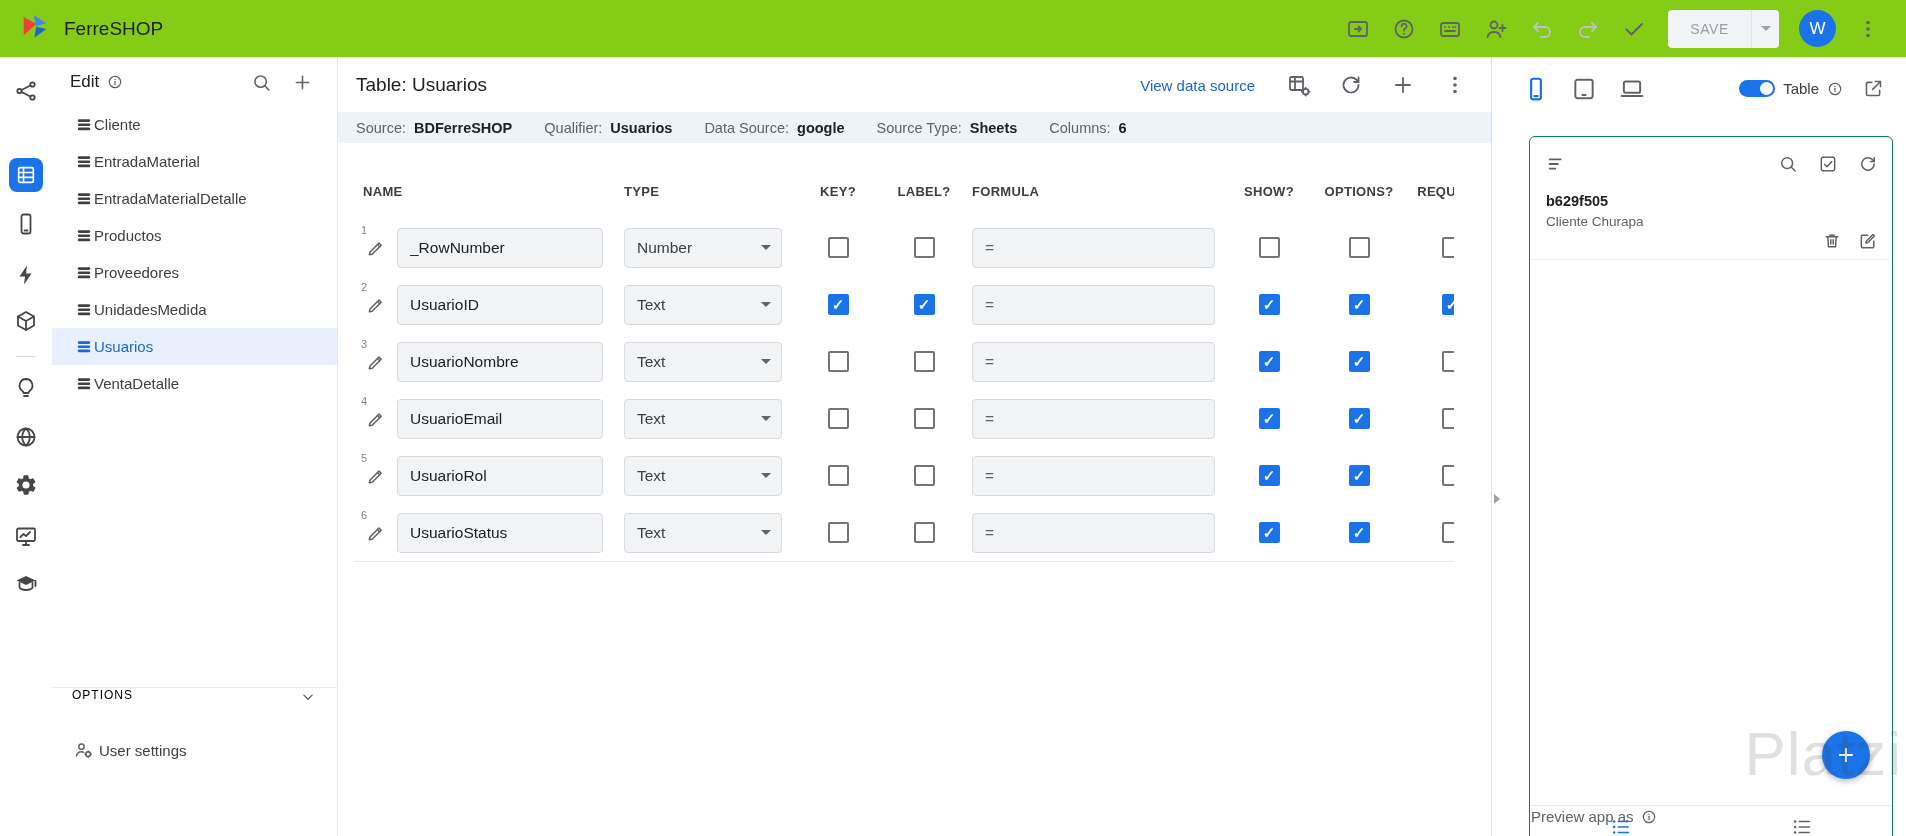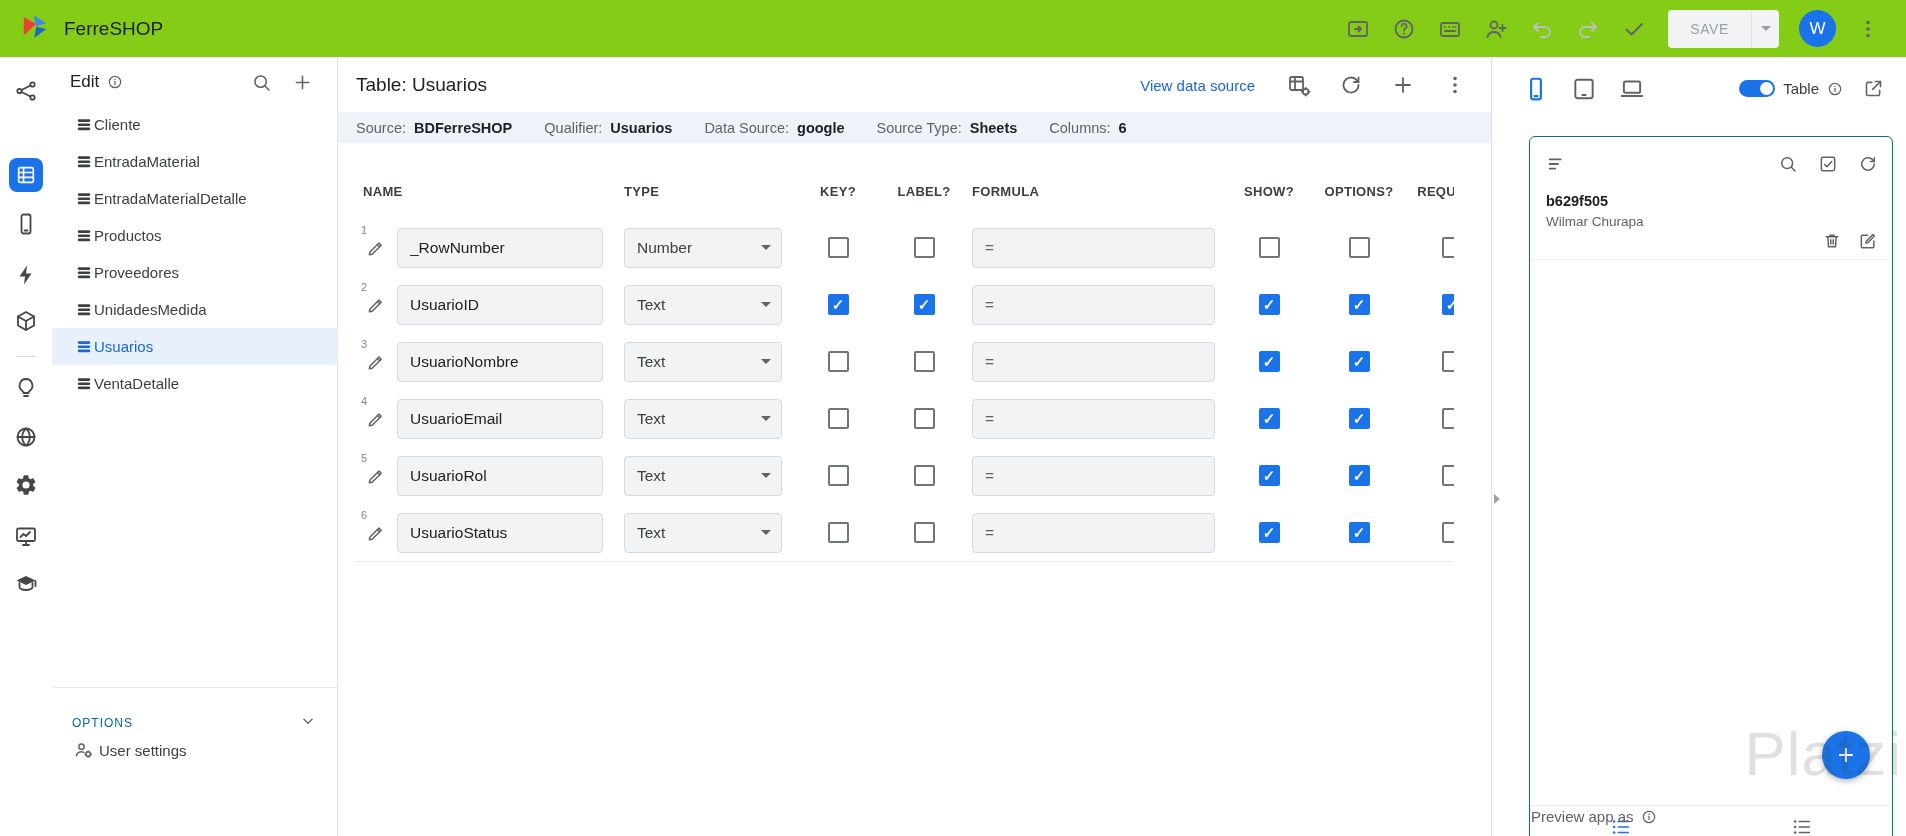--- a/index.html
+++ b/index.html
@@ -41,22 +41,22 @@
   .sidebar-header { height:48px; display:flex; align-items:center; padding:0 18px; gap:8px; }
   .sidebar-title { font-size:17px; font-weight:500; color:#202124; }
   .mini-icon { color:#5f6368; display:flex; }
   .sb-spacer { flex:1; }
   .table-list { list-style:none; }
   .tbl-item { height:37px; display:flex; align-items:center; gap:2px; padding-left:24px;
     font-size:15px; color:#3c4043; }
   .tbl-item.selected { background:#e8f0fe; color:#1967d2; }
   .tbl-icon { display:flex; color:inherit; }
   .sidebar-bottom { position:absolute; top:629px; left:0; right:0; border-top:1px solid #e8eaed; }
-  .options-row { height:42px; display:flex; align-items:flex-end; justify-content:space-between;
-    padding:0 20px; font-size:12px; font-weight:500; letter-spacing:1px; color:#0369a1;gap:46px; }
+  .options-row { height:42px; display:flex; align-items:flex-start; justify-content:space-between;
+    padding:0 20px; font-size:12px; font-weight:500; letter-spacing:1px; color:#000000;gap:46px; }
   .user-settings { height:40px; display:flex; align-items:center; gap:5px; padding:0 22px;
     font-size:15px; color:#3c4043; }
 
   
   .main { position:absolute; top:58px; left:338px; width:1154px; bottom:0; background:#fff;
     border-right:1px solid #e0e0e0; overflow:hidden; }
   .main-header { height:54px; display:flex; align-items:center; padding:0 18px; }
   .main-title { font-size:19px; font-weight:500; color:#202124; }
   .main-actions { margin-left:auto; display:flex; align-items:center; gap:16px; }
   .text-btn { color:#1967d2; font-size:15px; font-weight:500; padding:6px 10px; border-radius:4px; }
@@ -766,21 +766,21 @@
       </span>
       <span class="mini-icon" data-interactable="true">
         <svg class="svgi" width="20" height="20" viewBox="0 0 24 24">
             <path d="M19.5 12a7.5 7.5 0 1 1-2.2-5.3L19.5 9"></path>
             <path d="M19.5 4.5V9H15"></path>
           </svg>
       </span>
     </div>
     <div class="record" data-interactable="true">
       <div class="record-title" data-interactable="false">b629f505</div>
-      <div class="record-subtitle" data-interactable="false">Wilmar Churapa</div>
+      <div class="record-subtitle" data-interactable="false">Cliente Churapa</div>
       <div class="record-actions" data-interactable="false">
         <span class="mini-icon" data-interactable="true">
           <svg class="svgi" width="20" height="20" viewBox="0 0 24 24">
               <path d="M5 7h14M9.5 7V5h5v2M7 7l.8 12h8.4L17 7"></path>
               <path d="M10.5 10.5v5M13.5 10.5v5"></path>
             </svg>
         </span>
         <span class="mini-icon" data-interactable="true">
           <svg class="svgi" width="20" height="20" viewBox="0 0 24 24">
               <path d="M11.5 5H5.5A1.5 1.5 0 0 0 4 6.5v12A1.5 1.5 0 0 0 5.5 20h12a1.5 1.5 0 0 0 1.5-1.5V12"></path>

